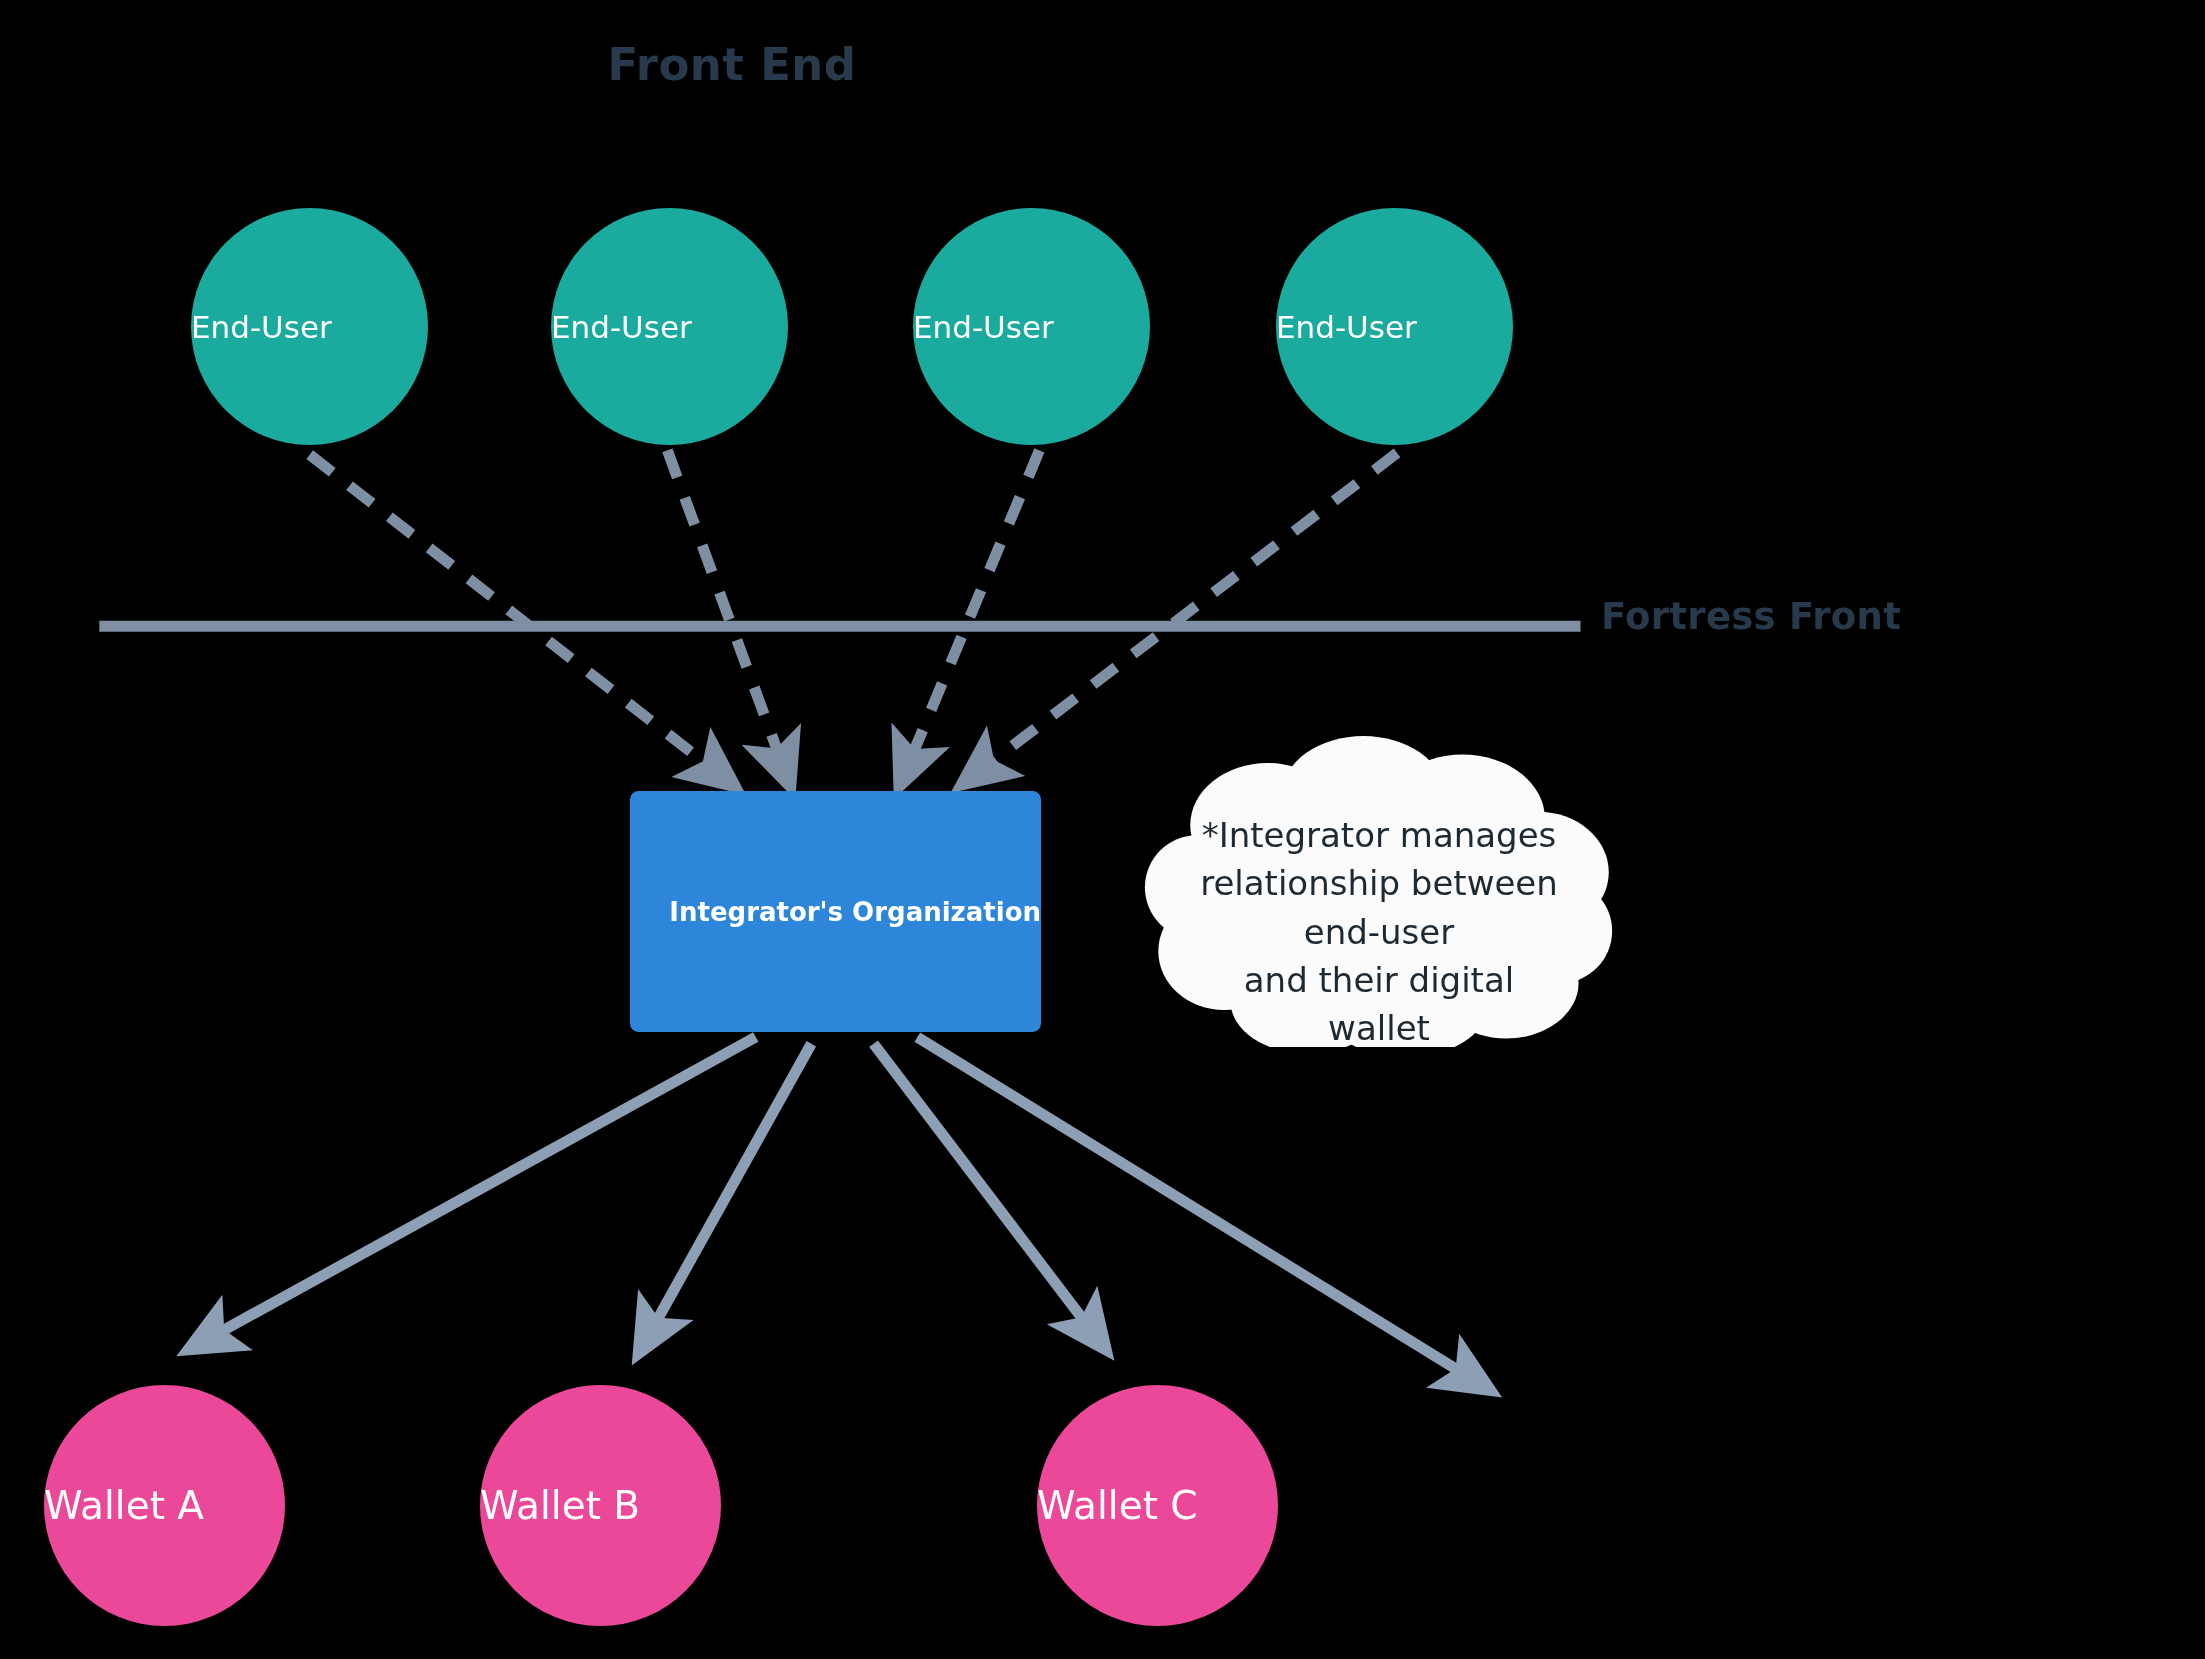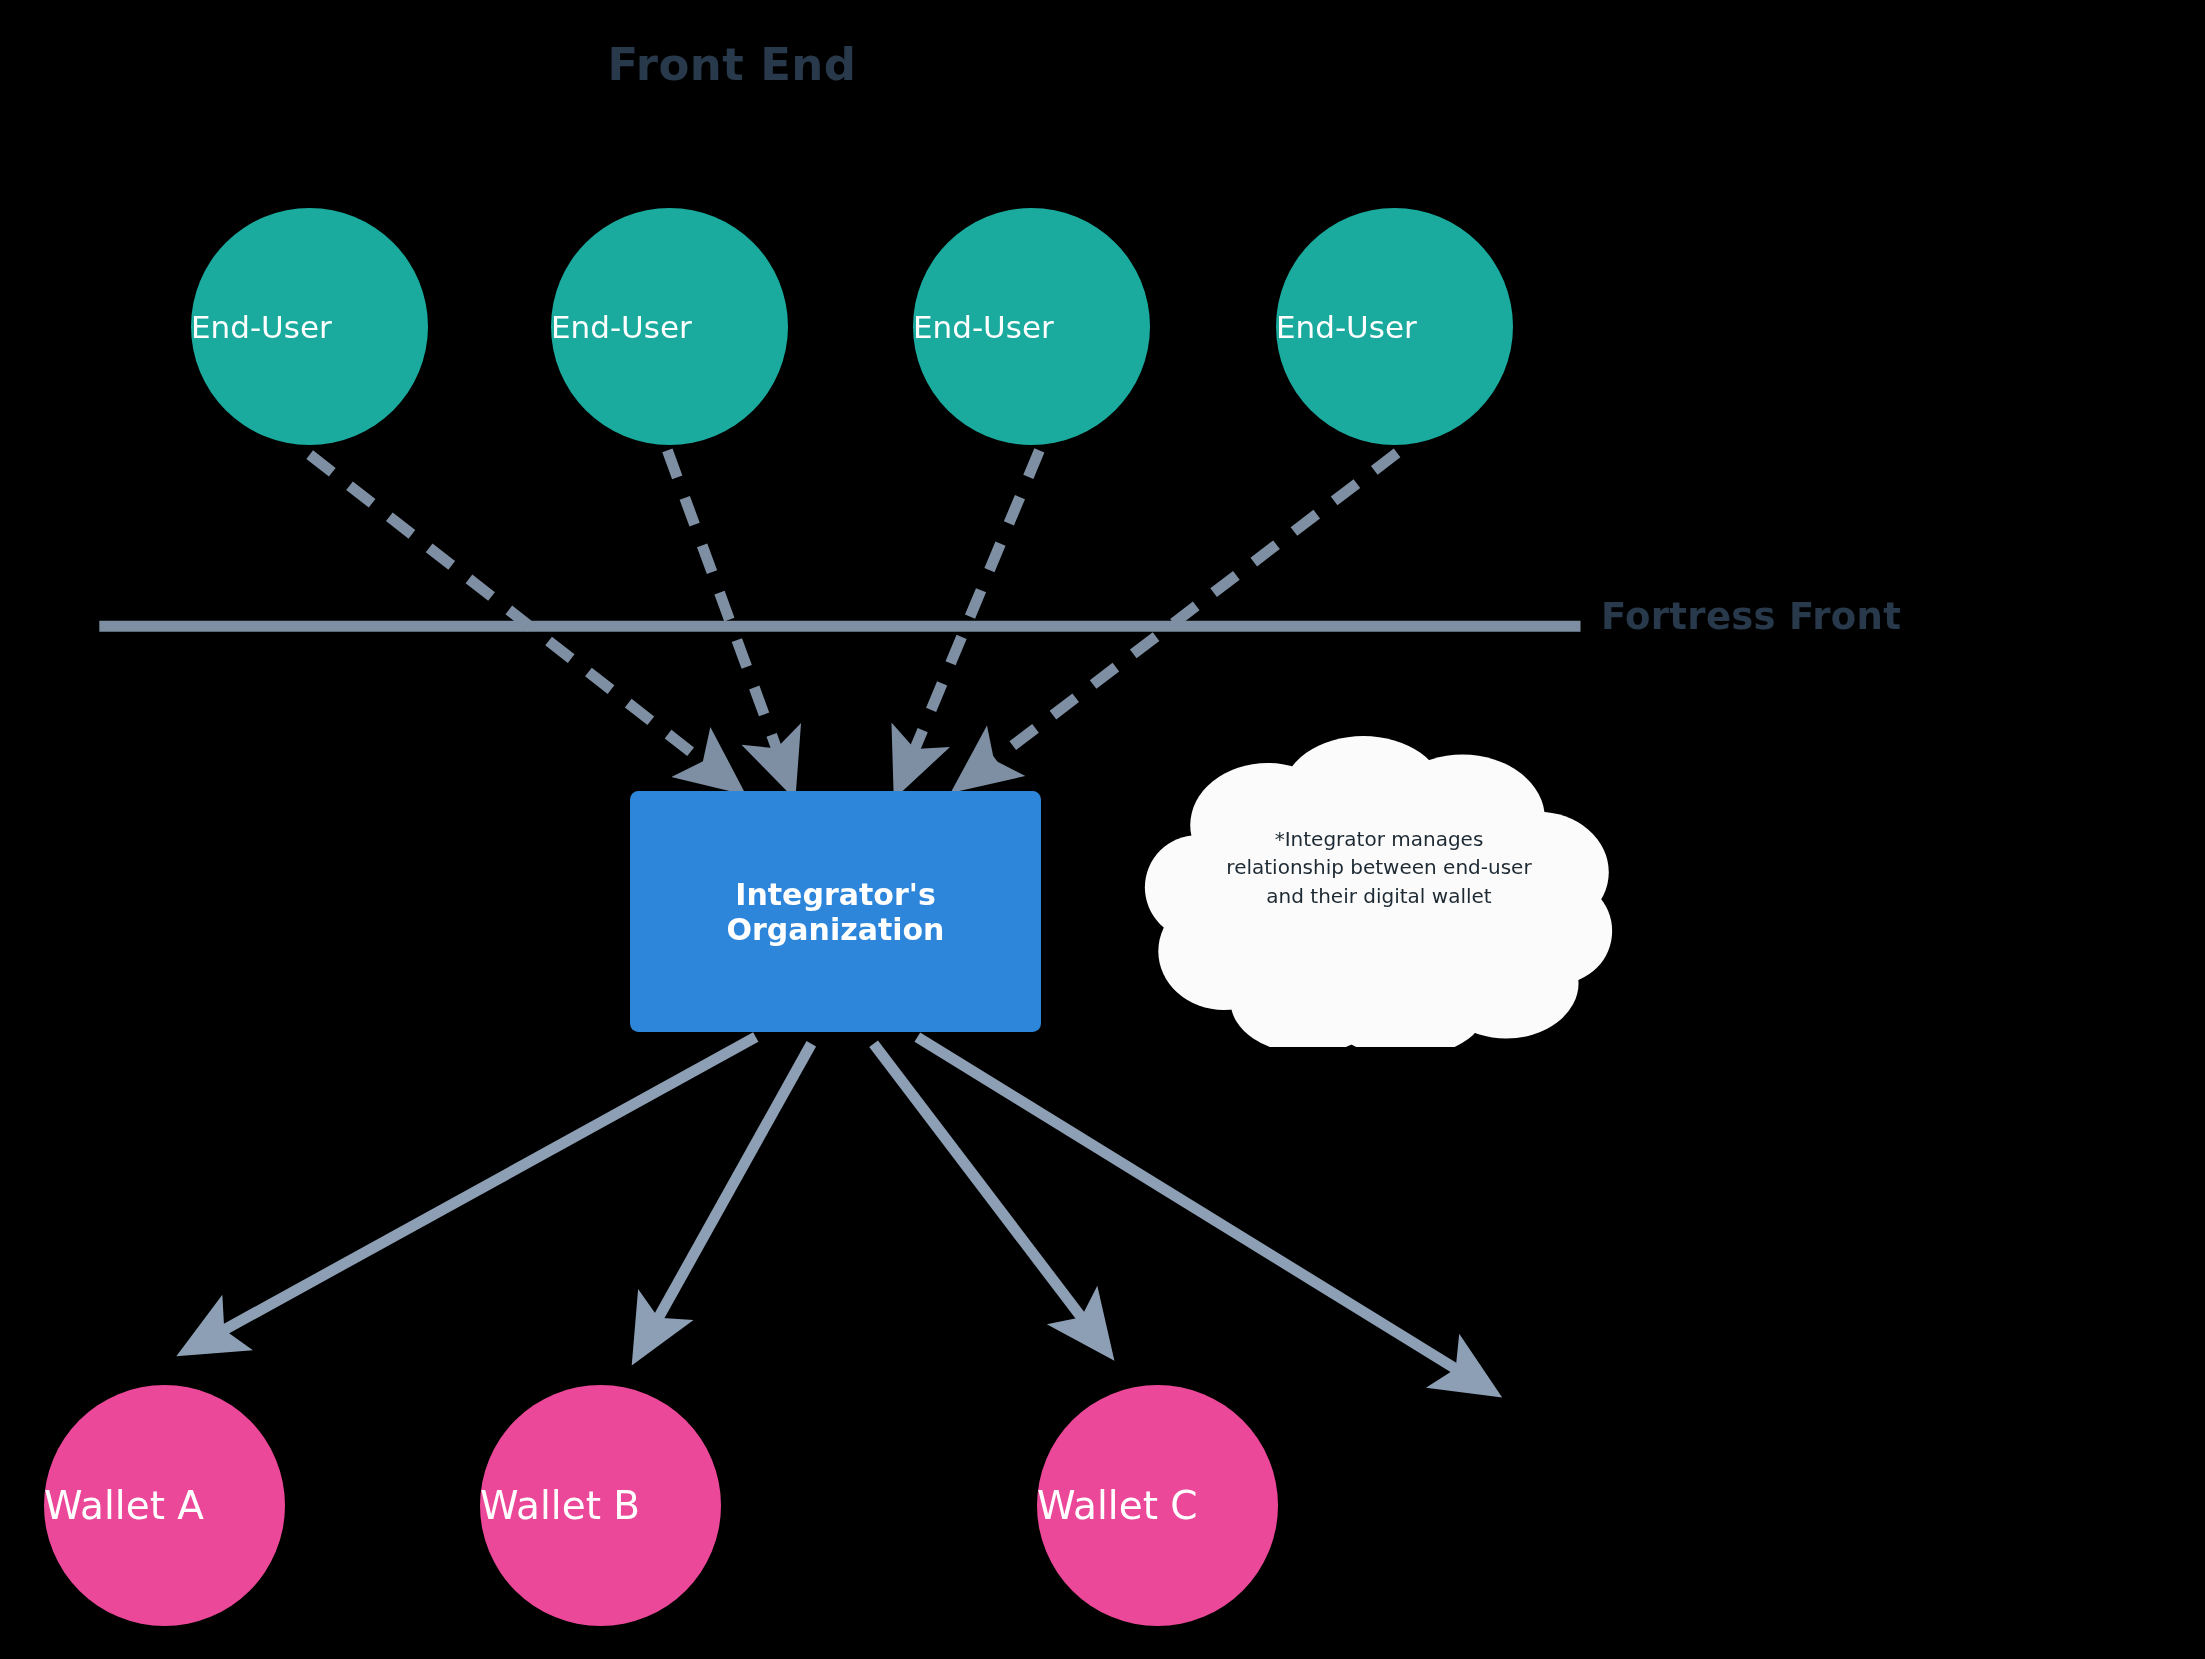--- a/index.html
+++ b/index.html
@@ -93,21 +93,21 @@
     left: 630px;
     top: 791px;
     width: 411px;
     height: 241px;
     background: #2E86DB;
     border-radius: 8.4px;
     display: flex;
     align-items: center;
     justify-content: flex-end;
     color: #FFFFFF;
-    font-size: 30px;
+    font-size: 26px;
     font-weight: bold;
     text-align: center;
     box-sizing: border-box;
   }
 
   
   .cloud-wrap {
     position: absolute;
     left: 1143px;
     top: 731px;
@@ -117,25 +117,25 @@
   .cloud-svg {
     position: absolute;
     left: 0;
     top: 0;
     width: 471px;
     height: 316px;
   }
   .cloud-text {
     position: absolute;
     left: 51px;
-    top: 94px;
+    top: 80px;
     width: 370px;
     text-align: center;
     color: #1E2A33;
-    font-size: 20px;
+    font-size: 34px;
     line-height: 1.42;
   }
 </style>
 </head>
 <body>
 
 <div id="canvas">
 
   <svg id="edges" viewBox="0 0 2620 1972" xmlns="http://www.w3.org/2000/svg">
     <defs>

